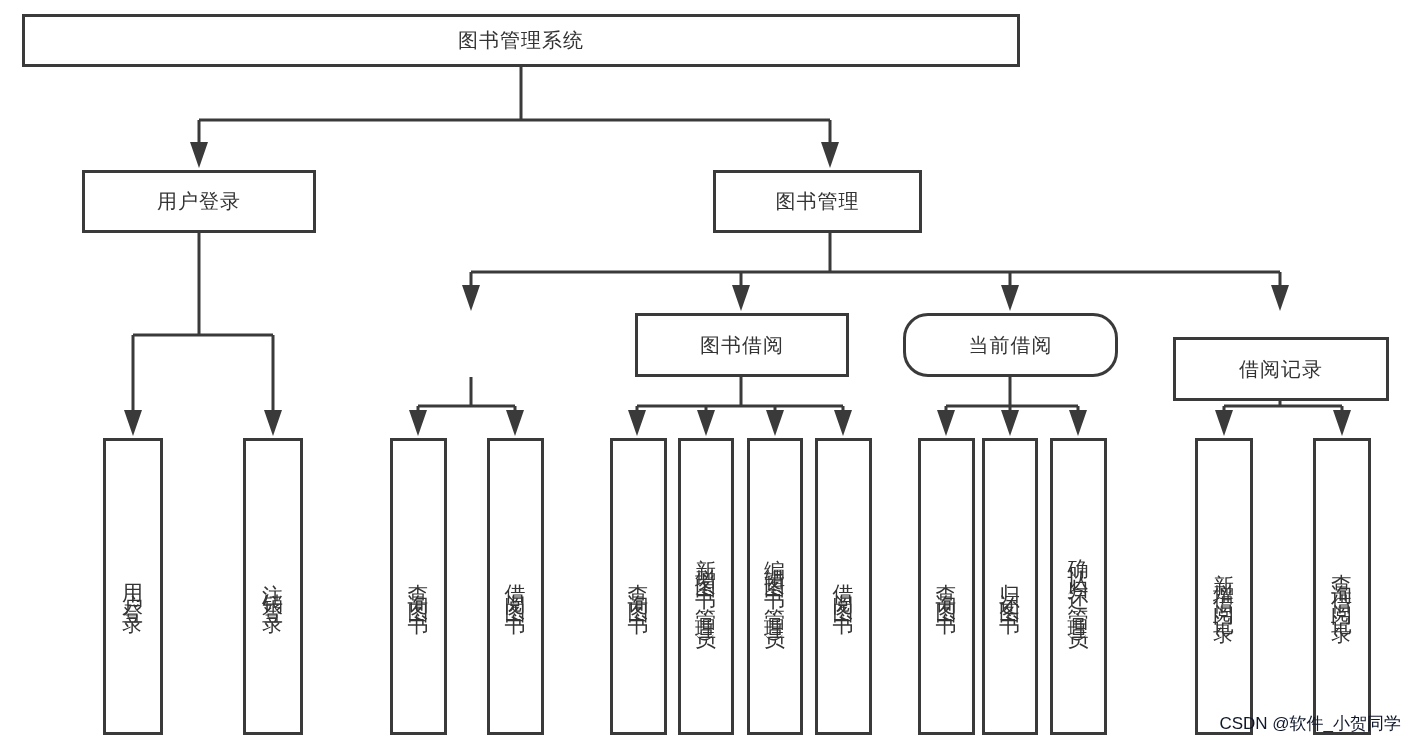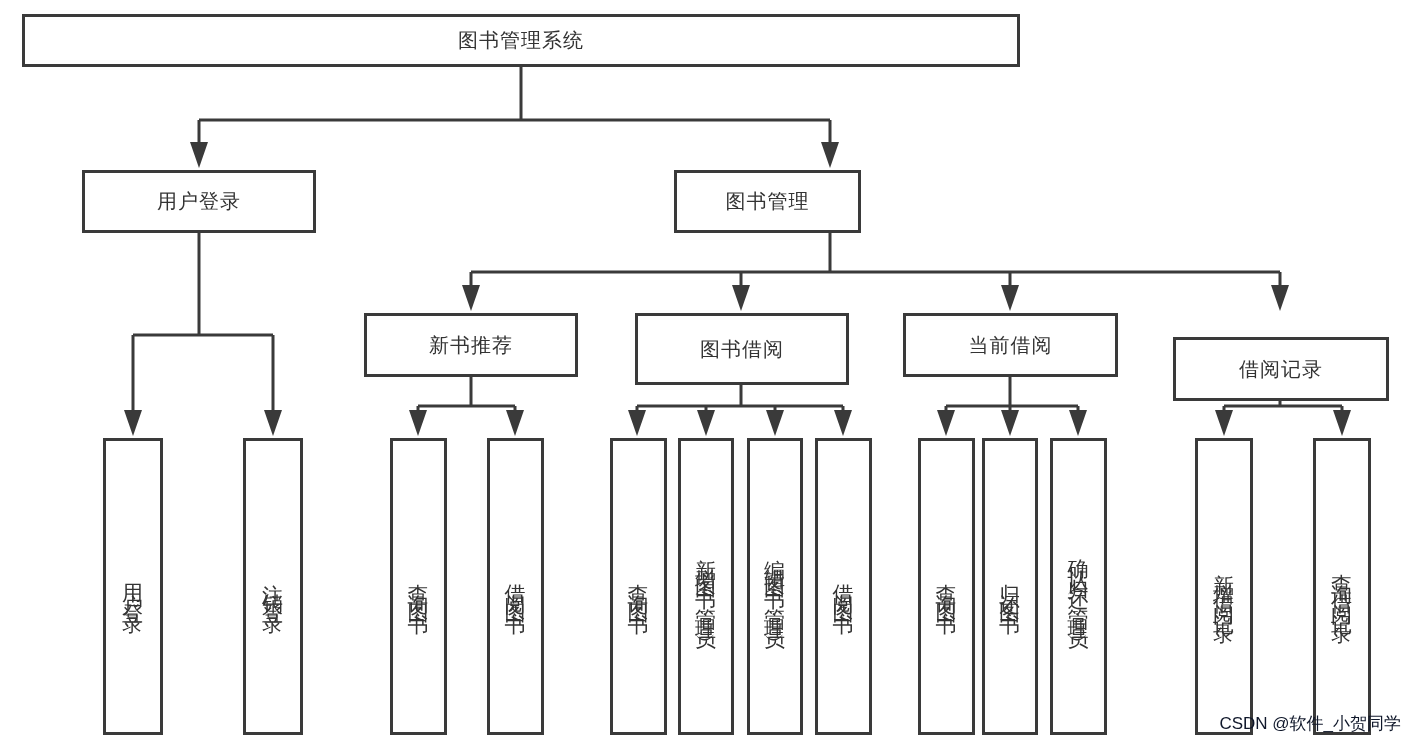--- a/index.html
+++ b/index.html
@@ -102,31 +102,28 @@
     </g>
   </svg>
 
   <div class="node" style="left:22px;top:14px;width:998px;height:53px;">
     <span>图书管理系统</span>
   </div>
 
   <div class="node" style="left:82px;top:170px;width:234px;height:63px;">
     <span>用户登录</span>
   </div>
-  <div class="node" style="left:674px;top:170px;width:187px;height:63px;">
+  <div class="node" style="left:713px;top:170px;width:209px;height:63px;">
     <span>图书管理</span>
   </div>
 
-  <div class="node" style="left:364px;top:313px;width:214px;height:64px;">
-    <span>新书推荐</span>
-  </div>
-  <div class="node" style="left:635px;top:313px;width:214px;height:72px;">
+  <div class="node" style="left:635px;top:313px;width:214px;height:64px;">
     <span>图书借阅</span>
   </div>
-  <div class="node" style="left:903px;top:313px;width:215px;height:64px;">
+  <div class="node" style="left:903px;top:313px;width:215px;height:64px;border-radius:25px;">
     <span>当前借阅</span>
   </div>
   <div class="node" style="left:1173px;top:313px;width:216px;height:64px;margin-top:24px;">
     <span>借阅记录</span>
   </div>
 
   <div class="vnode" style="left:103px;top:438px;width:60px;height:297px;">
     <span class="vtext">用户登录</span>
   </div>
   <div class="vnode" style="left:243px;top:438px;width:60px;height:297px;">

